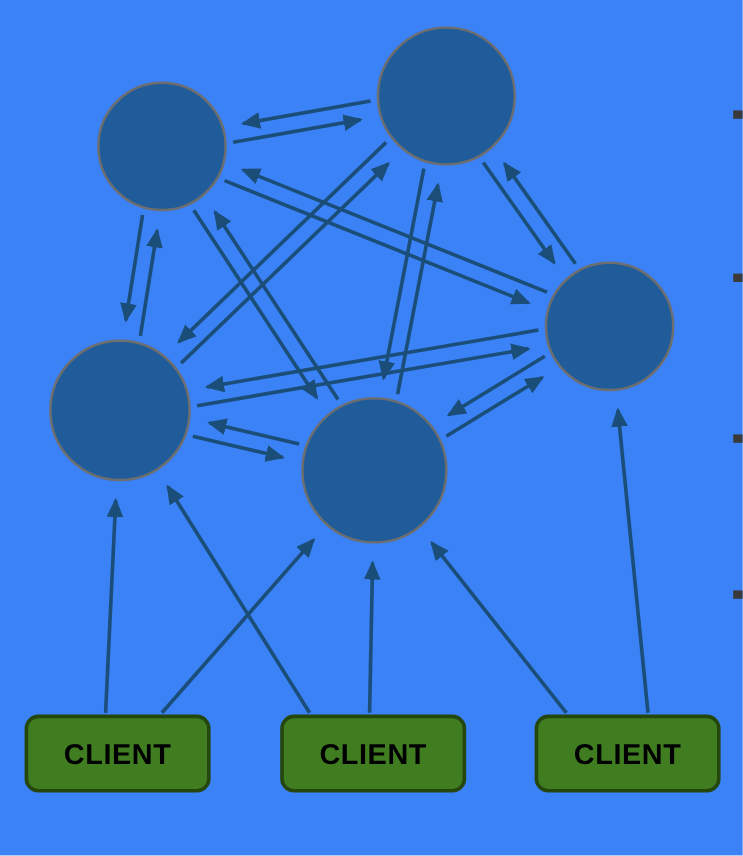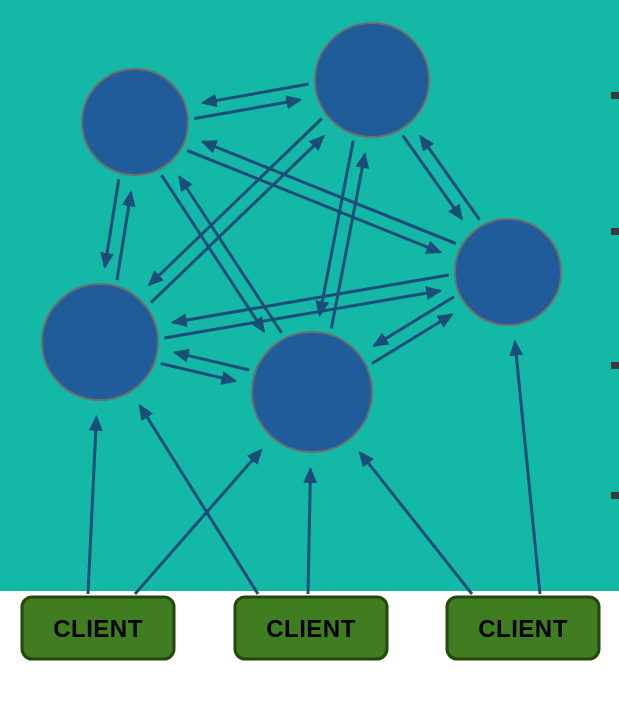--- a/index.html
+++ b/index.html
@@ -7,22 +7,22 @@
     padding: 0;
     background: #ffffff;
     width: 619px;
     height: 713px;
     overflow: hidden;
     font-family: "Liberation Sans", sans-serif;
   }
   #stage {
     position: relative;
     width: 619px;
-    height: 591px;
-    background: #14b8a6;
+    height: 713px;
+    background: #3b82f6;
   }
   svg { display: block; }
   .client-label {
     font-family: "Liberation Sans", sans-serif;
     font-weight: bold;
     font-size: 24px;
     letter-spacing: 0.5px;
   }
 </style>
 </head>

